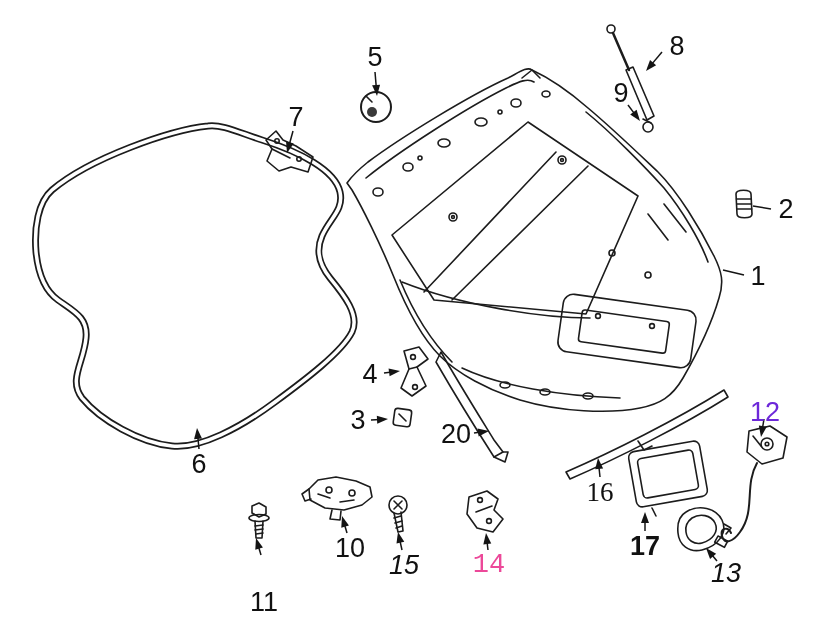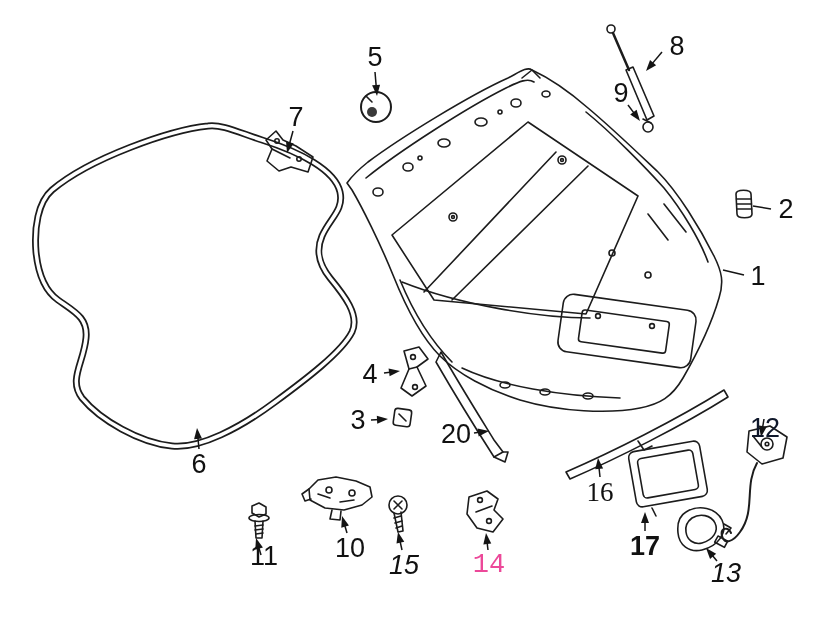--- a/index.html
+++ b/index.html
@@ -217,22 +217,22 @@
       <div class="callout" style="left: 296px; top: 117px; color: rgb(17, 17, 17);">7</div>
       <div class="callout" style="left: 677px; top: 46px; color: rgb(17, 17, 17);">8</div>
       <div class="callout" style="left: 621px; top: 93px; color: rgb(17, 17, 17);">9</div>
       <div class="callout" style="left: 786px; top: 209px; color: rgb(17, 17, 17);">2</div>
       <div class="callout" style="left: 758px; top: 276px; color: rgb(17, 17, 17);">1</div>
       <div class="callout" style="left: 199px; top: 464px; color: rgb(17, 17, 17);">6</div>
       <div class="callout" style="left: 370px; top: 374px; color: rgb(17, 17, 17);">4</div>
       <div class="callout" style="left: 358px; top: 420px; color: rgb(17, 17, 17);">3</div>
       <div class="callout" style="left: 456px; top: 434px; color: rgb(17, 17, 17);">20</div>
       <div class="callout" style="left: 600px; top: 492px; color: rgb(17, 17, 17); font-family: Liberation Serif, serif;">16</div>
-      <div class="callout" style="left: 765px; top: 428px; color: #0f172a;">12</div>
+      <div class="callout" style="left: 765px; top: 412px; color: #6d28d9;">12</div>
       <div class="callout" style="left: 645px; top: 546px; color: rgb(17, 17, 17); font-weight: bold;">17</div>
       <div class="callout" style="left: 726px; top: 573px; color: rgb(17, 17, 17); font-style: italic;">13</div>
       <div class="callout" style="left: 489px; top: 565px; color: #ec4899; font-family: Liberation Mono, monospace;">14</div>
       <div class="callout" style="left: 404px; top: 565px; color: rgb(17, 17, 17); font-style: italic;">15</div>
       <div class="callout" style="left: 350px; top: 548px; color: rgb(17, 17, 17); text-align: right;">10</div>
-      <div class="callout" style="left: 264px; top: 556px; color: rgb(17, 17, 17);">11</div>
+      <div class="callout" style="left: 264px; top: 602px; color: rgb(17, 17, 17);">11</div>
     </div>
 
 </div>
 
 </body></html>

